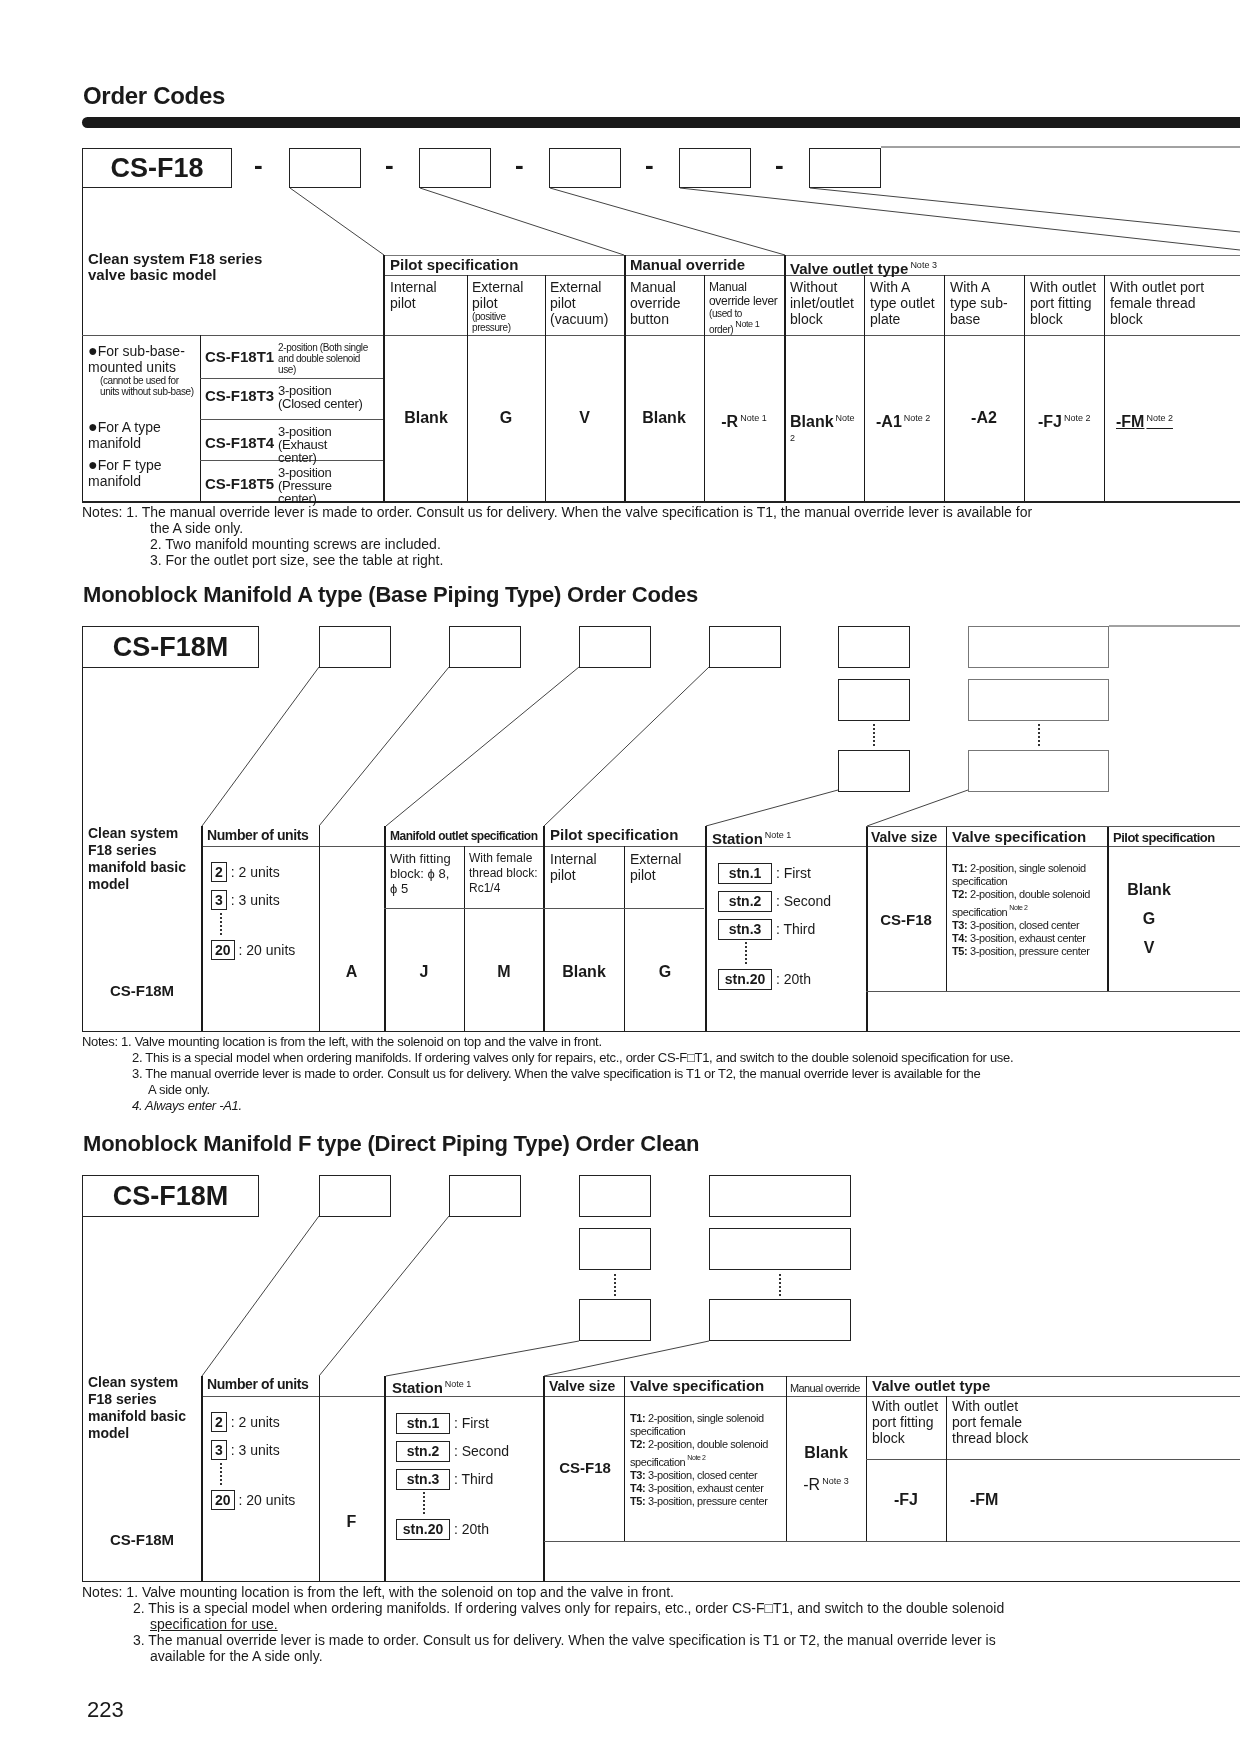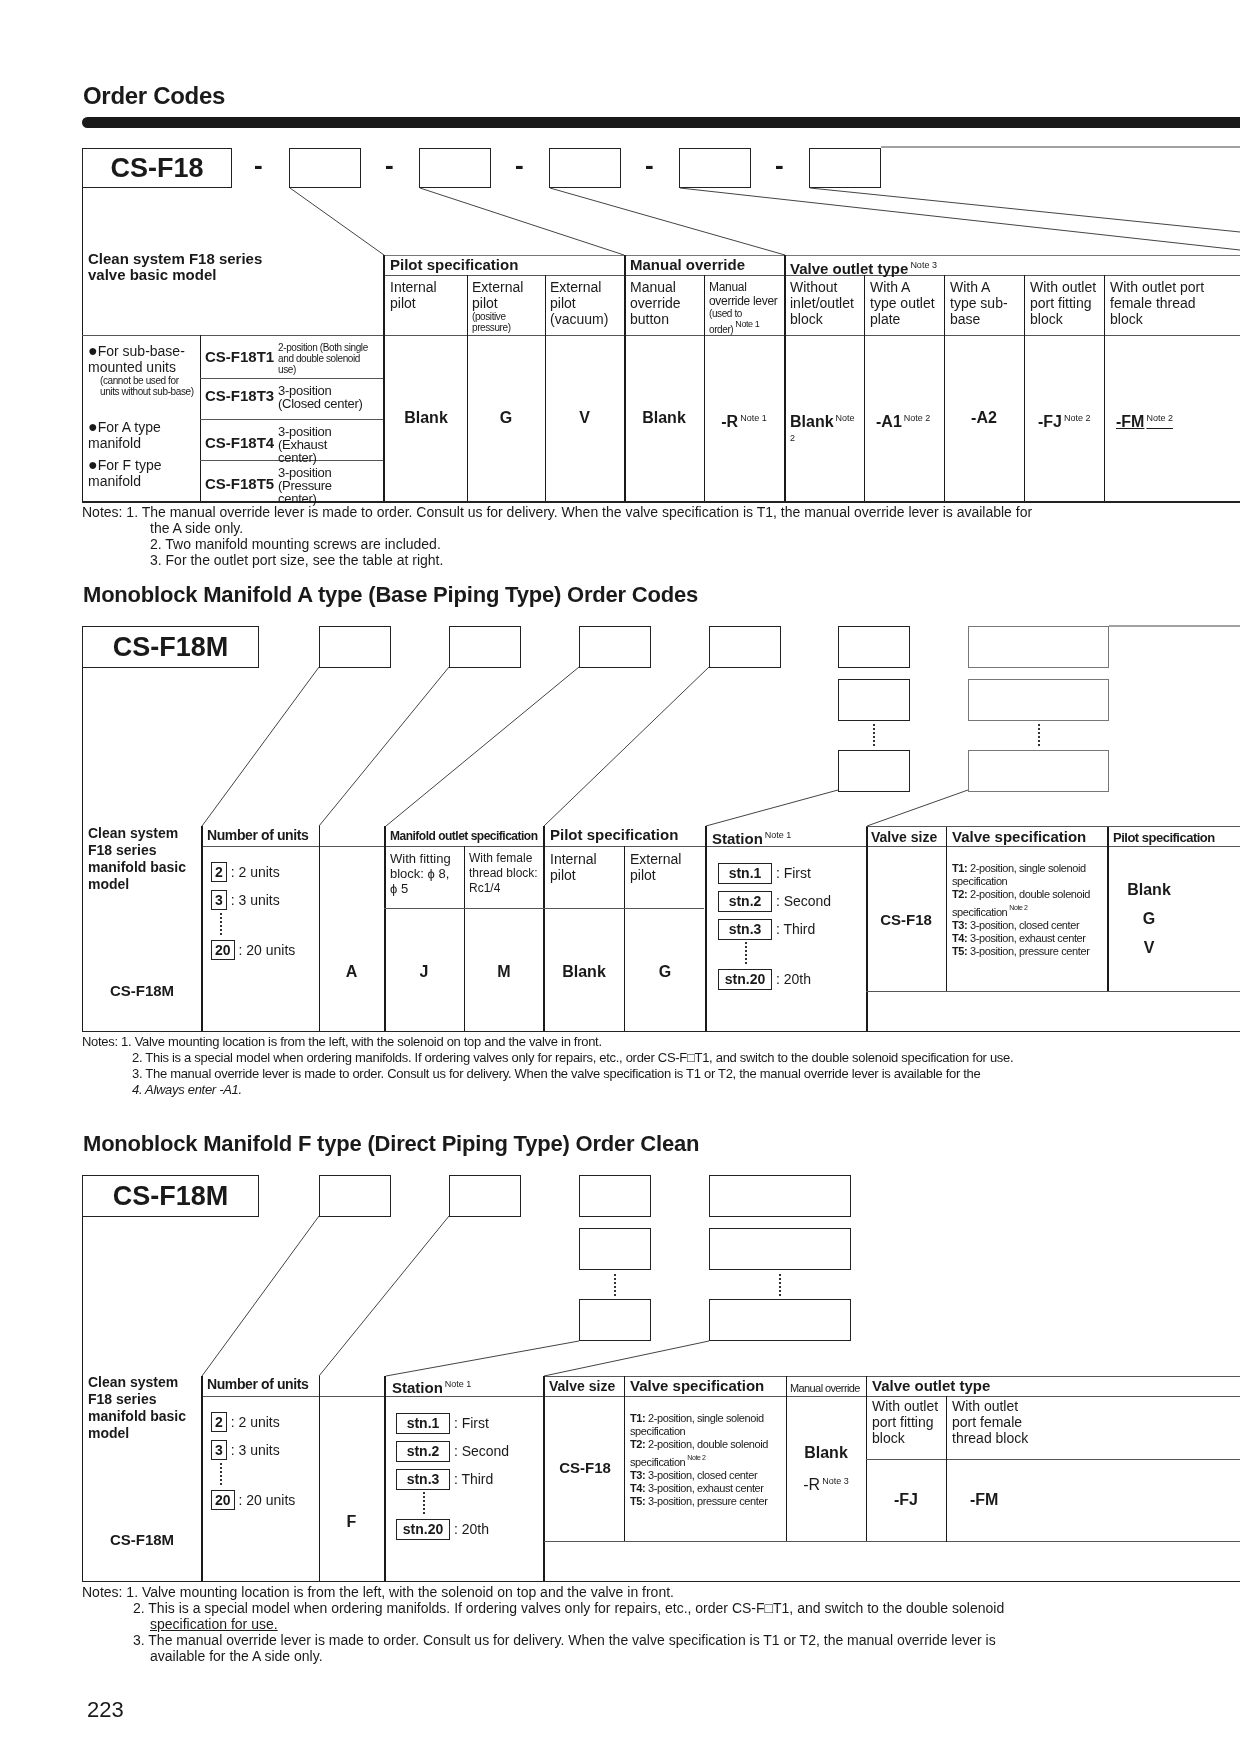--- a/index.html
+++ b/index.html
@@ -213,20 +213,21 @@
 </div>
 <div class="cell hdr" style="left:1109px;top:828px;font-size:13px;letter-spacing:-0.5px;">Pilot specification</div>
 <div class="cell big" style="left:1109px;top:880px;width:80px;text-align:center;">Blank</div>
 <div class="cell big" style="left:1109px;top:909px;width:80px;text-align:center;">G</div>
 <div class="cell big" style="left:1109px;top:938px;width:80px;text-align:center;">V</div>
 
 <div class="abs notes cond" style="left:82px;top:1034px;">
   <div><span>Notes:</span> <span>1. Valve mounting location is from the left, with the solenoid on top and the valve in front.</span></div>
   <div style="padding-left:50px;">2. This is a special model when ordering manifolds. If ordering valves only for repairs, etc., order CS-F□T1, and switch to the double solenoid specification for use.</div>
   <div style="padding-left:50px;">3. The manual override lever is made to order. Consult us for delivery. When the valve specification is T1 or T2, the manual override lever is available for the</div>
+  <div style="padding-left:66px;">A side only.</div>
   <div style="padding-left:50px;font-style:italic;">4. Always enter -A1.</div>
 </div>
 
 <div class="abs h2" style="left:83px;top:1131px;">Monoblock Manifold F type (Direct Piping Type) Order Clean</div>
 <div class="abs codebox big" style="left:82px;top:1175px;width:177px;height:42px;line-height:40px;">CS-F18M</div>
 <div class="abs codebox" style="left:319px;top:1175px;width:72px;height:42px;"></div>
 <div class="abs codebox" style="left:449px;top:1175px;width:72px;height:42px;"></div>
 <div class="abs codebox" style="left:579px;top:1175px;width:72px;height:42px;"></div>
 <div class="abs codebox" style="left:579px;top:1228px;width:72px;height:42px;"></div>
 <div class="abs vdots" style="left:614px;top:1274px;height:22px;"></div>

